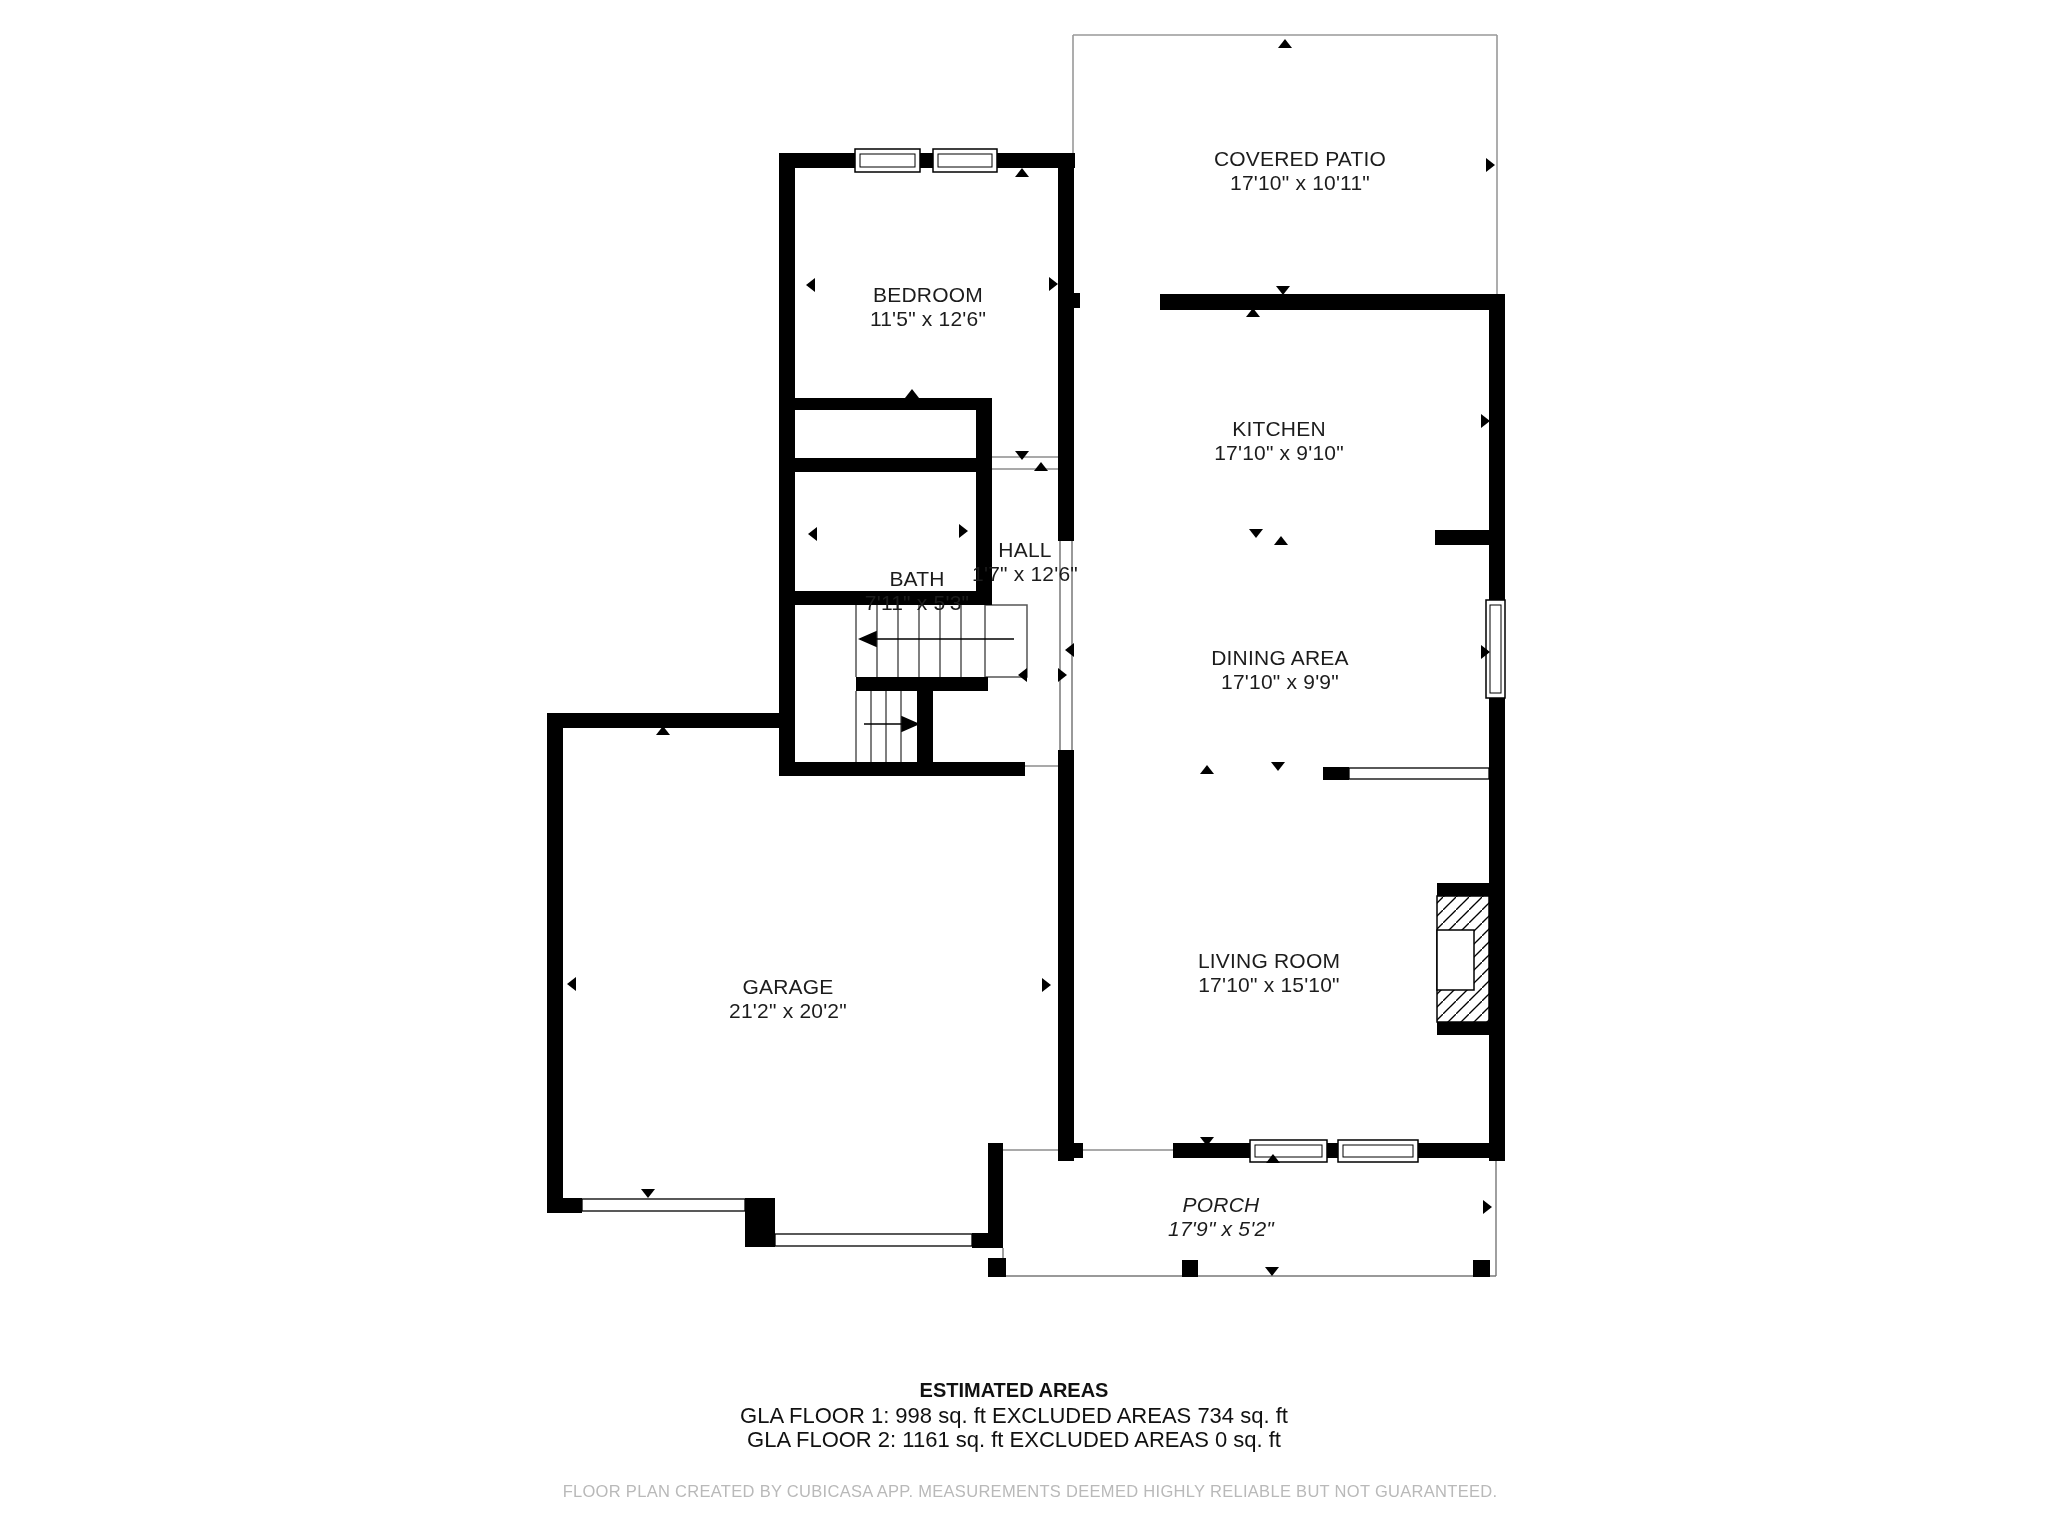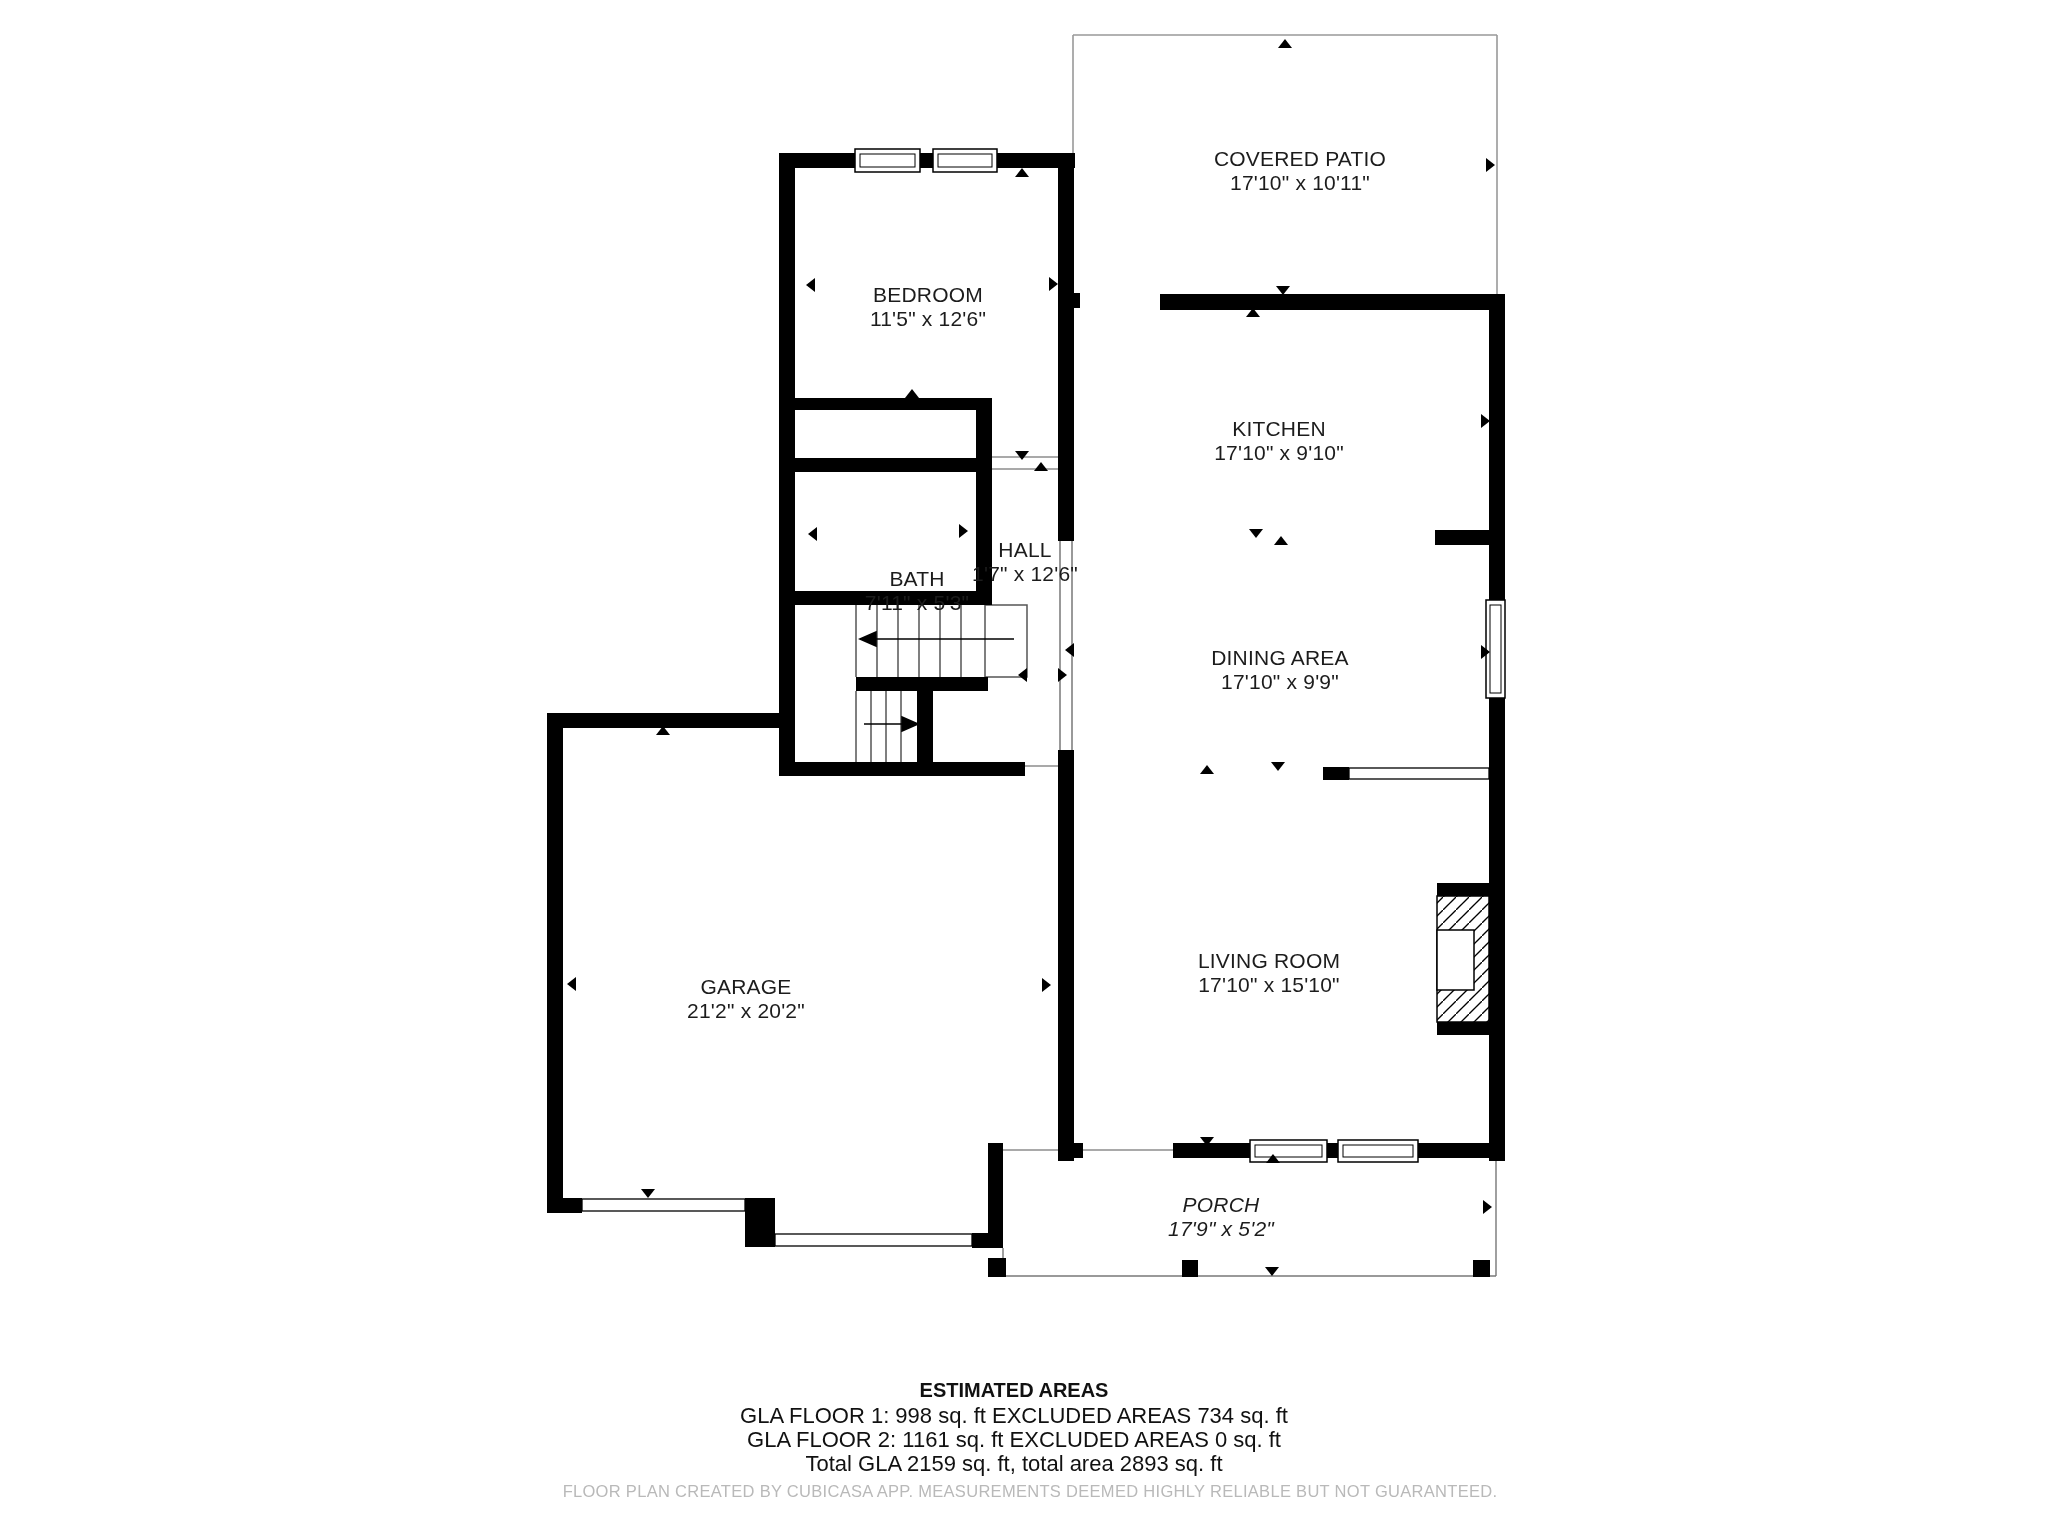--- a/index.html
+++ b/index.html
@@ -7,21 +7,21 @@
         font-family:"Liberation Sans", sans-serif;}
   #plan-svg{position:absolute;left:0;top:0;}
   .room-label{position:absolute;transform:translate(-50%,-50%);text-align:center;
               color:#1c1c1c;font-size:21px;line-height:24px;white-space:nowrap;letter-spacing:.2px;}
   .rl-patio{left:1300px;top:171px;}
   .rl-bedroom{left:928px;top:307px;}
   .rl-kitchen{left:1279px;top:441px;}
   .rl-bath{left:917px;top:545px;margin-top:46px;}
   .rl-hall{left:1025px;top:562px;}
   .rl-dining{left:1280px;top:670px;}
-  .rl-garage{left:746px;top:999px;}
+  .rl-garage{left:788px;top:999px;}
   .rl-living{left:1269px;top:973px;}
   .rl-porch{left:1221px;top:1217px;font-style:italic;}
   #areas-block{position:absolute;left:1014px;top:1378px;transform:translateX(-50%);
                text-align:center;color:#111;font-size:22px;line-height:24px;white-space:nowrap;}
   #areas-title{font-weight:bold;font-size:20px;margin-bottom:2px;}
   #footer-line{position:absolute;left:1030px;top:1482px;transform:translateX(-50%);
                color:#b9b9b9;font-size:16.5px;letter-spacing:.3px;white-space:nowrap;}
 </style>
 </head>
 <body>
@@ -222,18 +222,17 @@
   </div>
   <div class="room-label rl-porch">
     <div>PORCH</div>
     <div>17'9" x 5'2"</div>
   </div>
 
   <div id="areas-block">
     <div id="areas-title">ESTIMATED AREAS</div>
     <div>GLA FLOOR 1: 998 sq. ft EXCLUDED AREAS 734 sq. ft</div>
     <div>GLA FLOOR 2: 1161 sq. ft EXCLUDED AREAS 0 sq. ft</div>
-    <div>Total GLA 2159 sq. ft, total area 2893 sq. ft</div>
   </div>
 
   <div id="footer-line">FLOOR PLAN CREATED BY CUBICASA APP. MEASUREMENTS DEEMED HIGHLY RELIABLE BUT NOT GUARANTEED.</div>
 
 </div>
 
 </body></html>

